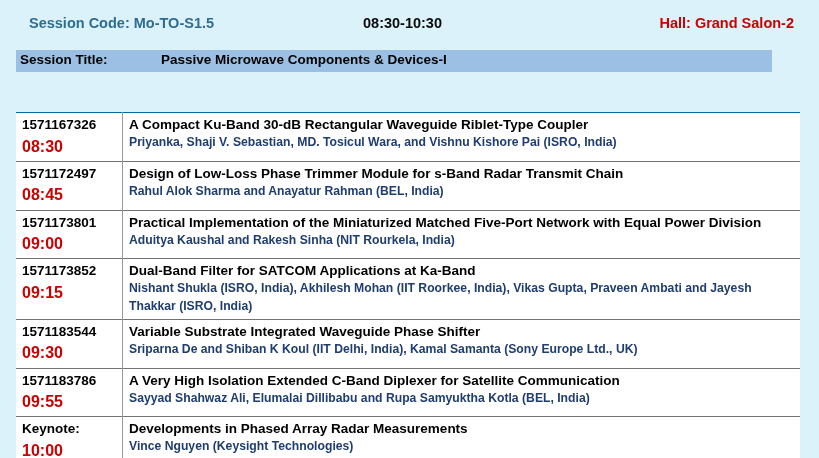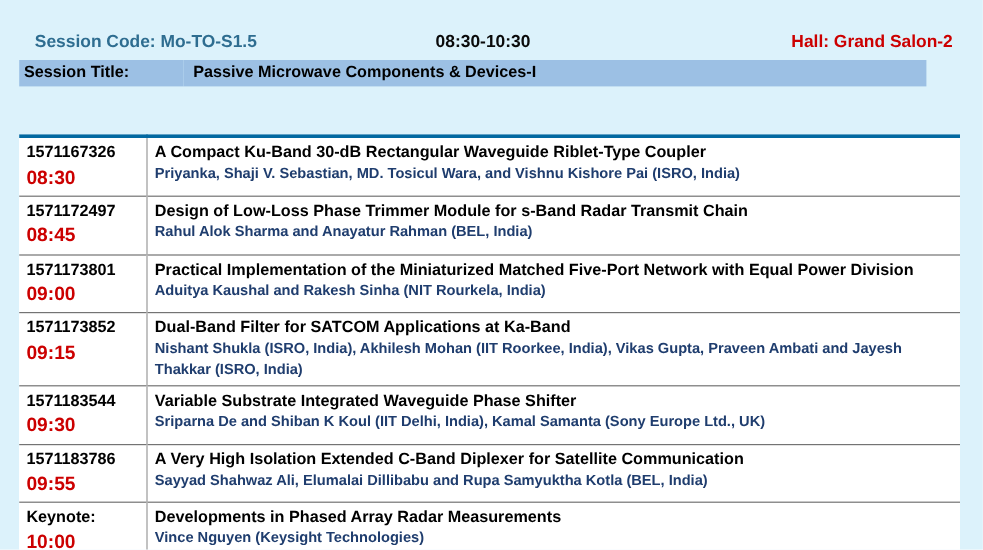--- a/index.html
+++ b/index.html
@@ -17,21 +17,21 @@
     position: relative;
     width: 819px;
     height: 458px;
     box-sizing: border-box;
   }
 
   
   .top-header {
     position: absolute;
     left: 0;
-    top: 12px;
+    top: 0;
     width: 819px;
     height: 46px;
     display: flex;
     align-items: center;
   }
   .top-header .hdr-cell {
     font-size: 14.5px;
     font-weight: bold;
     white-space: nowrap;
   }
@@ -104,21 +104,21 @@
     top: 112px;
     width: 784px;
     border-collapse: collapse;
     table-layout: fixed;
     background: #ffffff;
   }
   .papers-table tr {
     border-top: 1px solid #737373;
   }
   .papers-table tr:first-child {
-    border-top: 3px solid #0369a1;
+    border-top: 1px solid #0369a1;
     margin-top: 29px;
   }
   .papers-table tr:last-child {
     border-bottom: 1px solid #9a9a9a;
   }
   .papers-table td {
     vertical-align: top;
     padding: 2px 0 3px 0;
     background: #ffffff;
   }

